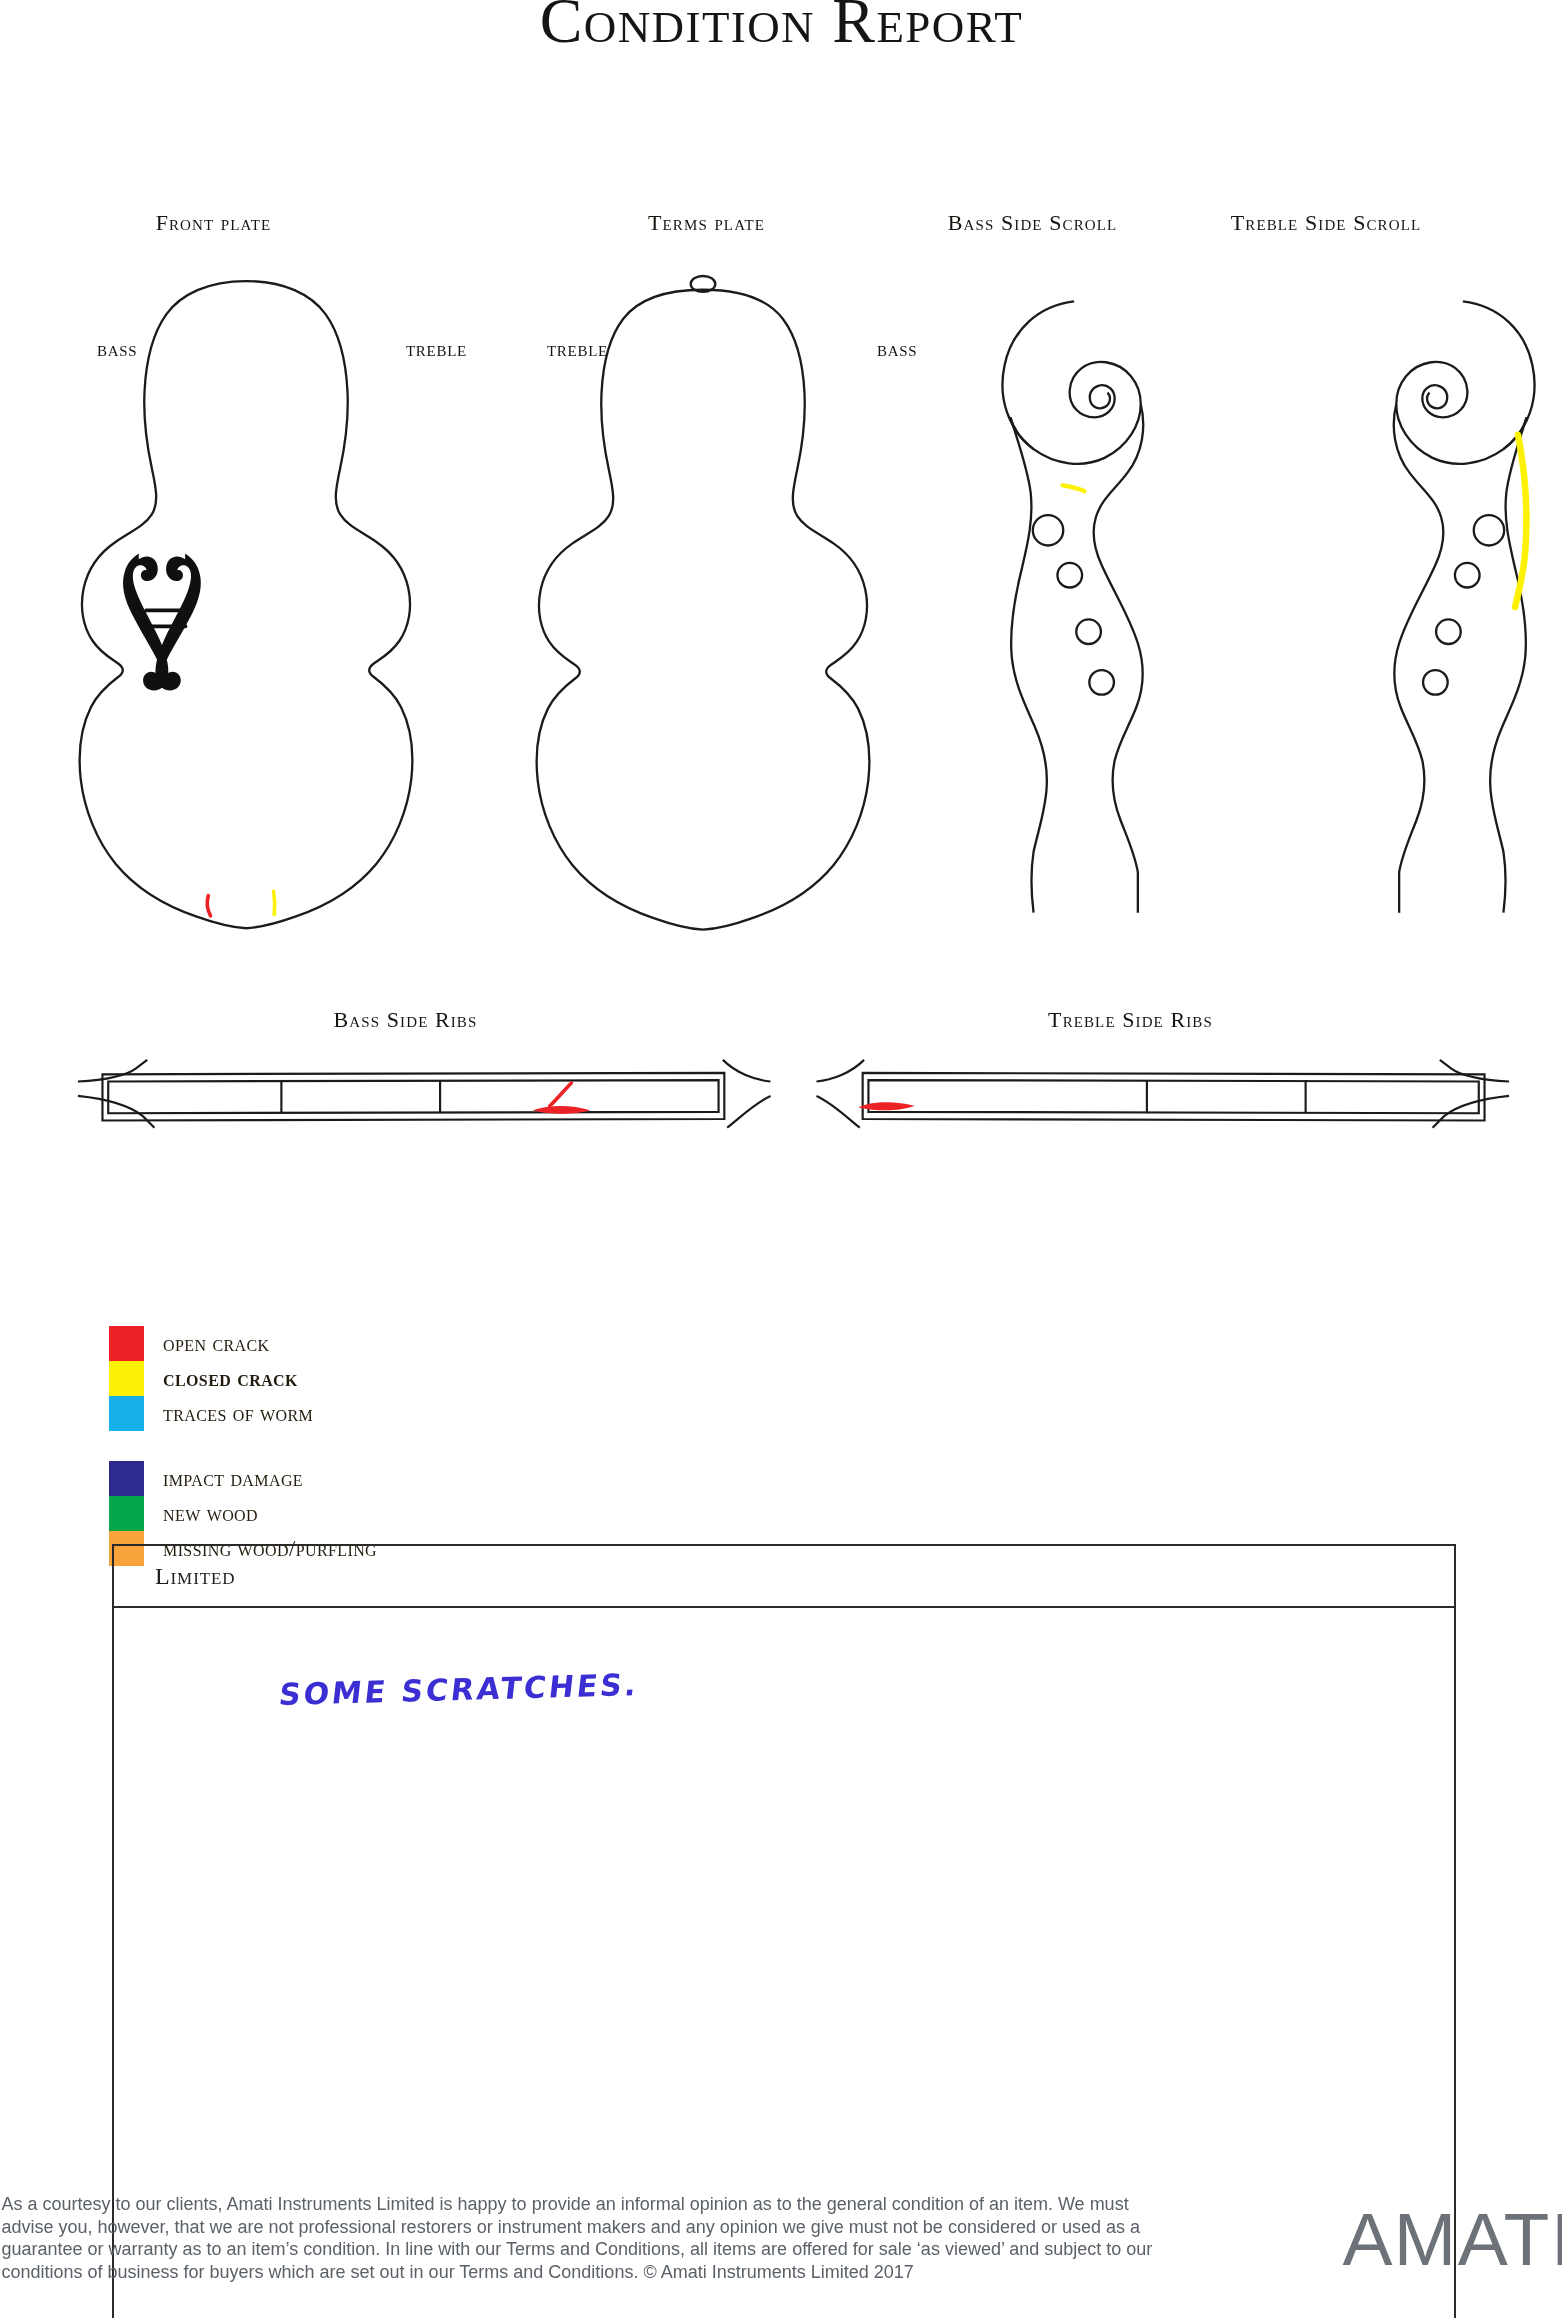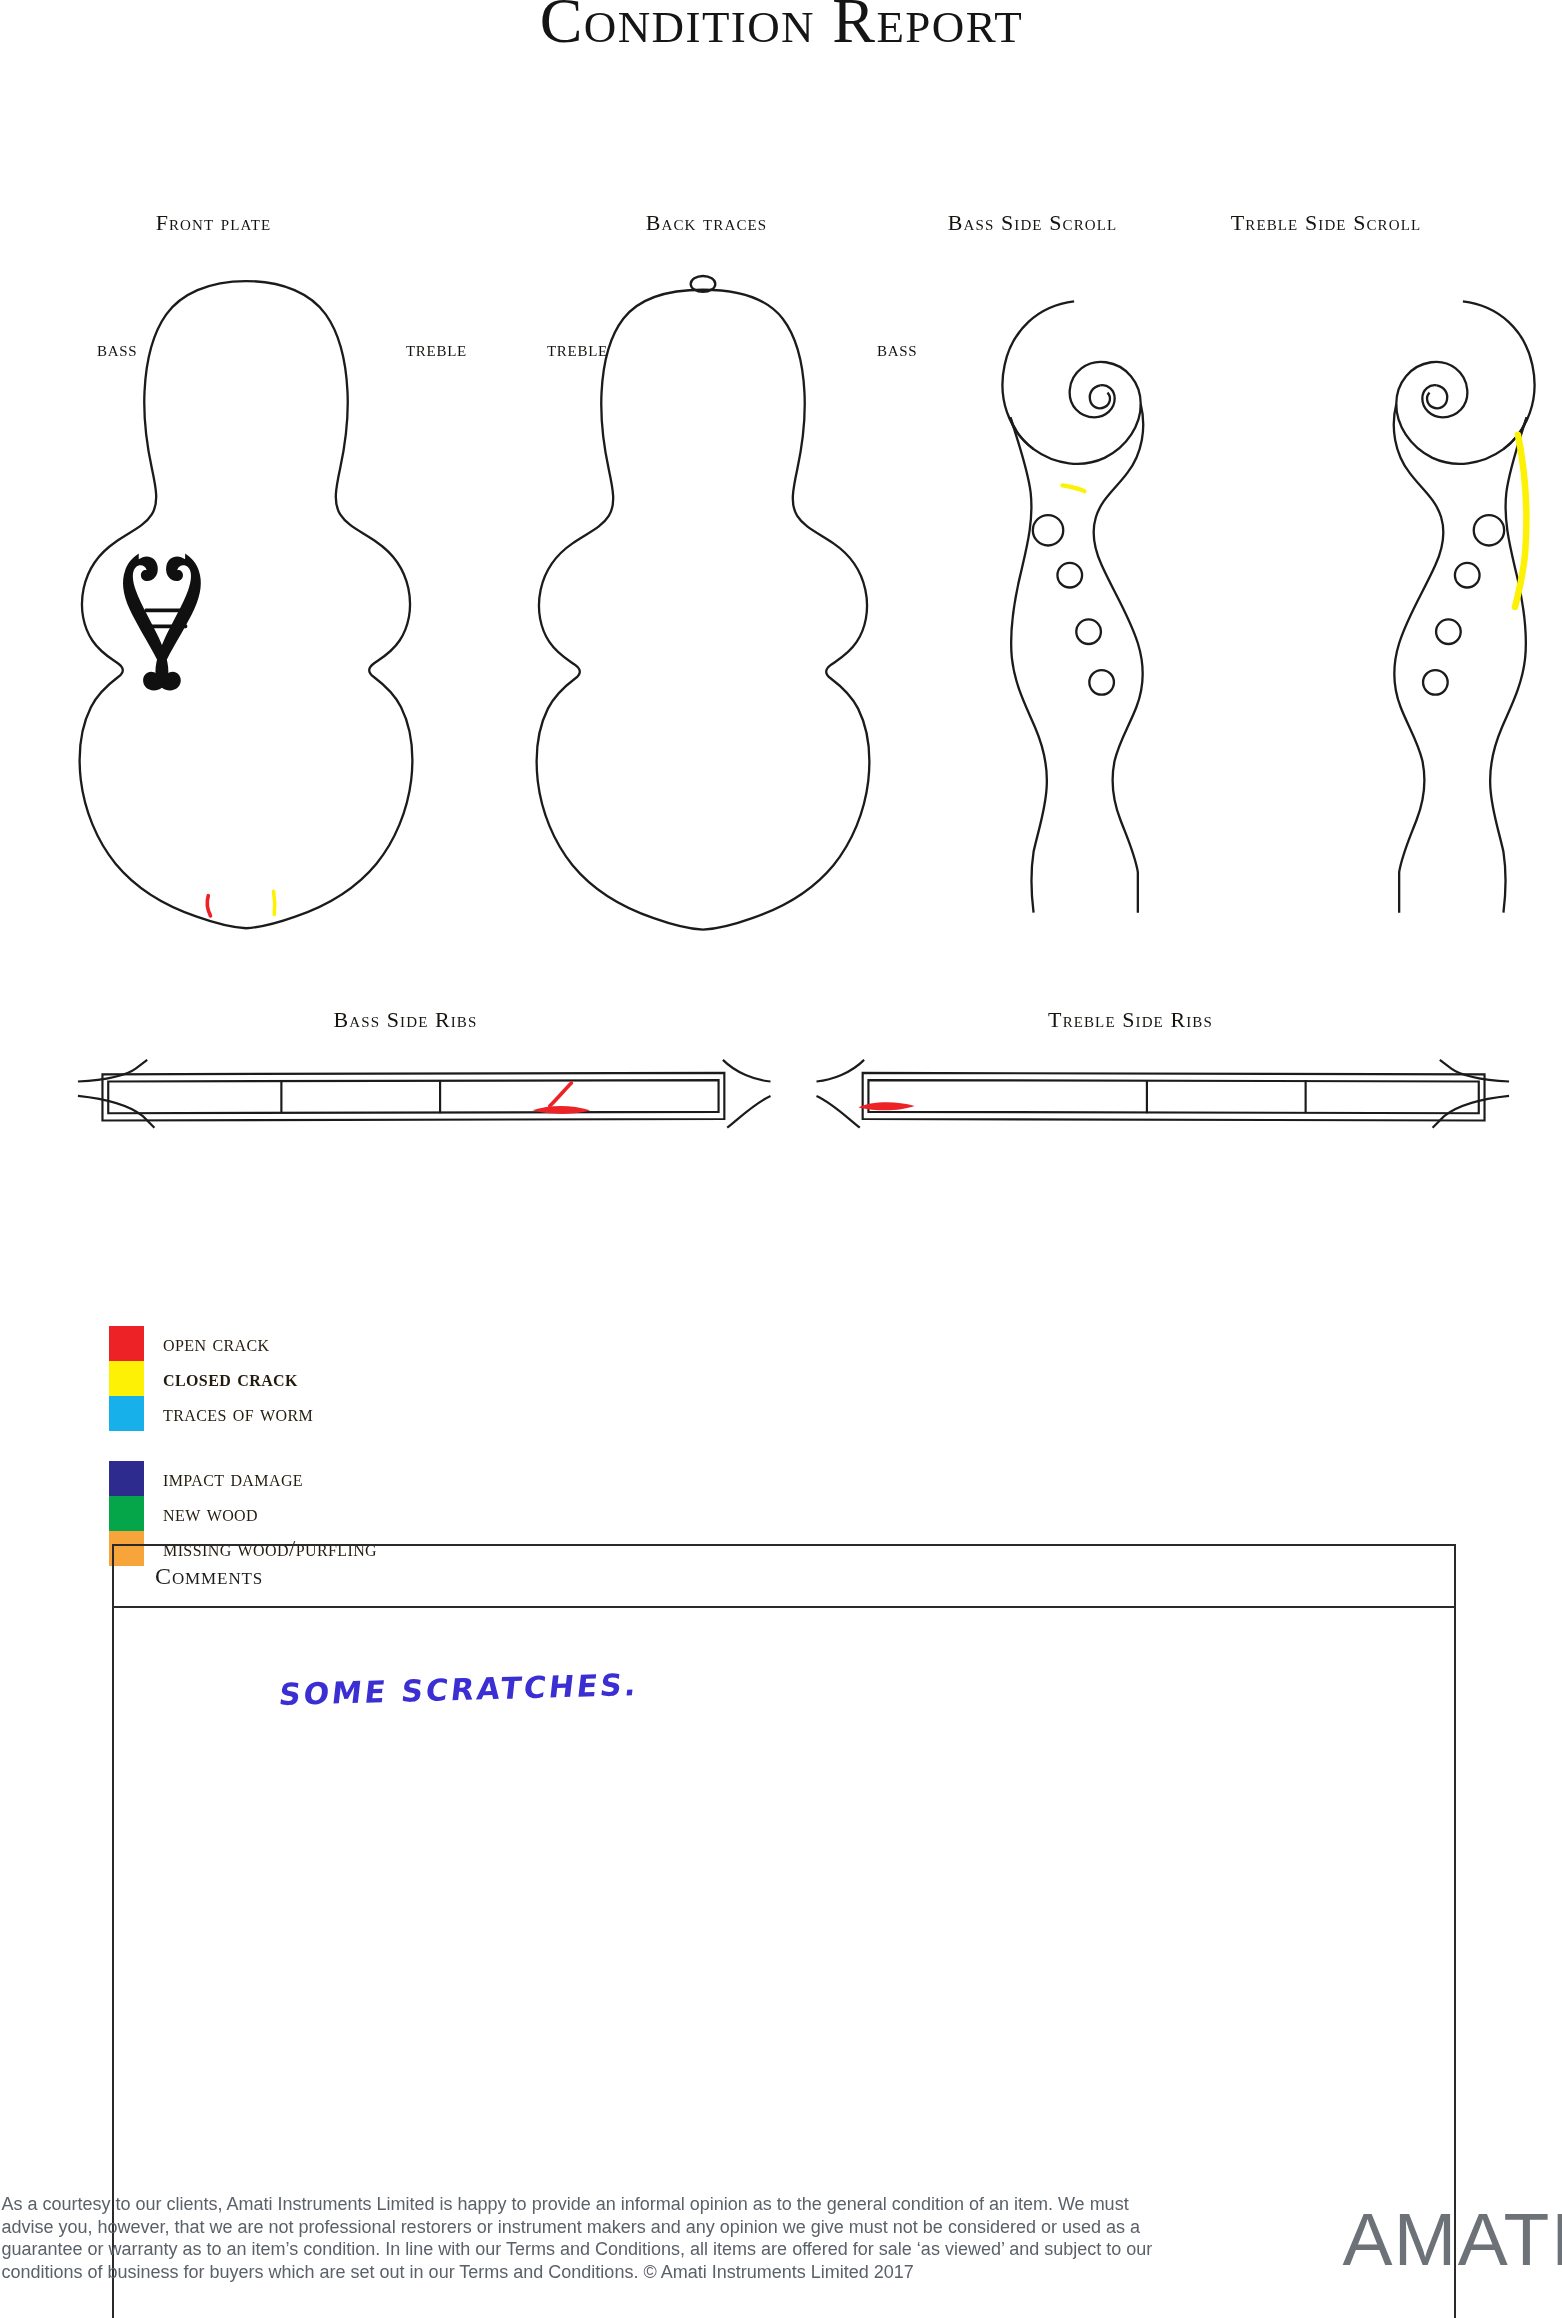--- a/index.html
+++ b/index.html
@@ -166,21 +166,21 @@
   }
 </style>
 </head>
 <body>
 
 <div class="page">
 
   <div class="title">Condition Report</div>
 
   <div class="caption" style="left:94px; top:210px; width:239px;">Front plate</div>
-  <div class="caption" style="left:587px; top:210px; width:239px;">Back traces</div>
+  <div class="caption" style="left:587px; top:210px; width:239px;">Terms plate</div>
   <div class="caption" style="left:866px; top:210px; width:333px;">Bass Side Scroll</div>
   <div class="caption" style="left:1134px; top:210px; width:384px;">Treble Side Scroll</div>
 
   <div class="side-tag" style="left:57px; top:343px;">BASS</div>
   <div class="side-tag" style="left:366px; top:343px;">TREBLE</div>
   <div class="side-tag" style="left:507px; top:343px;">TREBLE</div>
   <div class="side-tag" style="left:837px; top:343px;">BASS</div>
 
   <div class="diagram" style="left:43px; top:268px;">
     <svg width="406" height="674" viewBox="0 0 560 930">
@@ -479,21 +479,21 @@
       </div>
       <div class="legend-cell third">
         <span class="swatch" style="background:#f7a43a"></span>
         <span class="legend-label">missing wood/purfling</span>
       </div>
     </div>
   </div>
 
   <div class="comments-box">
     <div class="comments-head">
-      <span>Comments</span>
+      <span>Limited</span>
     </div>
     <div class="comments-body">
       <div class="handwriting">SOME SCRATCHES.</div>
     </div>
   </div>
 
   <div class="footer">
     <div class="footer-text">As a courtesy to our clients, Amati Instruments Limited is happy to provide an informal opinion as to the general condition of an item. We must advise you, however, that we are not professional restorers or instrument makers and any opinion we give must not be considered or used as a guarantee or warranty as to an item’s condition. In line with our Terms and Conditions, all items are offered for sale ‘as viewed’ and subject to our conditions of business for buyers which are set out in our Terms and Conditions. © Amati Instruments Limited 2017</div>
     <div class="brand">AMATI</div>
   </div>

